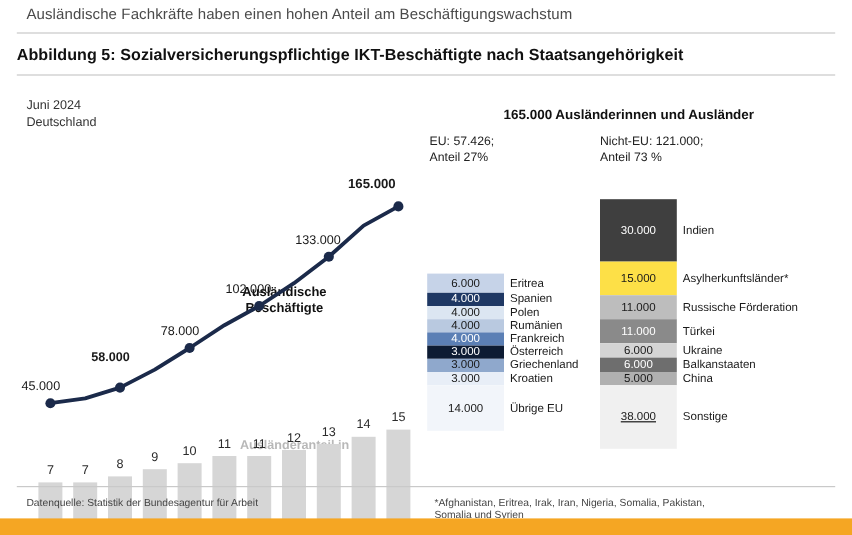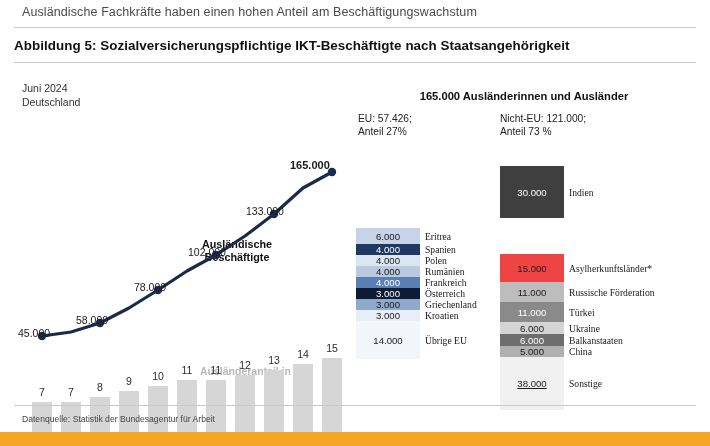--- a/index.html
+++ b/index.html
@@ -115,21 +115,20 @@
   .line-svg {
     position: absolute;
     left: 0;
     top: 0;
   }
   .pt-label {
     position: absolute;
     font-size: 10.5px;
     color: #1a1a1a;
     white-space: nowrap;
-    margin-top: 11px;
   }
   .pt-label.big {
     font-size: 11px;
     font-weight: bold;
   }
   .ann-auslaend {
     position: absolute;
     left: 168px;
     top: 128px;
     font-size: 10.8px;
@@ -186,21 +185,20 @@
     text-align: center;
     width: 100%;
   }
   .seg .name {
     position: absolute;
     left: 100%;
     margin-left: 5px;
     font-size: 9.6px;
     color: #1a1a1a;
     white-space: nowrap;
-    font-family: Liberation Serif, serif;
   }
   .footer-rule {
     position: absolute;
     left: 14px;
     top: 405px;
     width: 682px;
     height: 1px;
     background: #c9c9c9;
   }
   .source {
@@ -277,21 +275,21 @@
       <polyline points="28,226 57,222 86,213 115,198 144,180 173,161 202,145 231,126 260,104 289,78 318,62" fill="none" stroke="#1b2a4a" stroke-width="3.2" stroke-linejoin="round" stroke-linecap="round"></polyline>
       <circle cx="28" cy="226" r="4.2" fill="#1b2a4a"></circle>
       <circle cx="86" cy="213" r="4.2" fill="#1b2a4a"></circle>
       <circle cx="144" cy="180" r="4.2" fill="#1b2a4a"></circle>
       <circle cx="202" cy="145" r="4.2" fill="#1b2a4a"></circle>
       <circle cx="260" cy="104" r="4.2" fill="#1b2a4a"></circle>
       <circle cx="318" cy="62" r="4.2" fill="#1b2a4a"></circle>
     </svg>
 
     <div class="pt-label" style="left:4px;top:206px;">45.000</div>
-    <div class="pt-label" style="left:62px;top:193px;">58.000</div>
+    <div class="pt-label" style="left:62px;top:182px;font-weight:bold;">58.000</div>
     <div class="pt-label" style="left:120px;top:160px;">78.000</div>
     <div class="pt-label" style="left:174px;top:125px;">102.000</div>
     <div class="pt-label" style="left:232px;top:84px;">133.000</div>
     <div class="pt-label big" style="left:276px;top:38px;">165.000</div>
 
     <div class="xtick" style="left:11px;">2014</div>
     <div class="xtick" style="left:69px;">2016</div>
     <div class="xtick" style="left:127px;">2018</div>
     <div class="xtick" style="left:185px;">2020</div>
     <div class="xtick" style="left:243px;">2022</div>
@@ -345,21 +343,21 @@
       <span class="val" style="color:#1a1a1a;">14.000</span>
       <span class="name">Übrige EU</span>
     </div>
   </div>
 
   <div class="stack" style="left:500px;top:166px;width:64px;">
     <div class="seg" style="height:52px;background:#3f3f3f;justify-content:center;">
       <span class="val" style="color:#ffffff;">30.000</span>
       <span class="name">Indien</span>
     </div>
-    <div class="seg" style="height:28px;background:#ef4444;justify-content:center;margin-top:36px;">
+    <div class="seg" style="height:28px;background:#fde047;justify-content:center;">
       <span class="val" style="color:#1a1a1a;">15.000</span>
       <span class="name">Asylherkunftsländer*</span>
     </div>
     <div class="seg" style="height:20px;background:#bdbdbd;justify-content:center;">
       <span class="val" style="color:#1a1a1a;">11.000</span>
       <span class="name">Russische Förderation</span>
     </div>
     <div class="seg" style="height:20px;background:#8a8a8a;justify-content:center;">
       <span class="val" style="color:#ffffff;">11.000</span>
       <span class="name">Türkei</span>
@@ -377,15 +375,16 @@
       <span class="name">China</span>
     </div>
     <div class="seg" style="height:53px;background:#f0f0f0;justify-content:center;">
       <span class="val" style="color:#1a1a1a;text-decoration:underline;">38.000</span>
       <span class="name">Sonstige</span>
     </div>
   </div>
 
   <div class="footer-rule"></div>
   <div class="source">Datenquelle: Statistik der Bundesagentur für Arbeit</div>
+  <div class="footnote">*Afghanistan, Eritrea, Irak, Iran, Nigeria, Somalia, Pakistan, Somalia und Syrien</div>
   <div class="accent-bar"></div>
 
 </div>
 
 </body></html>

